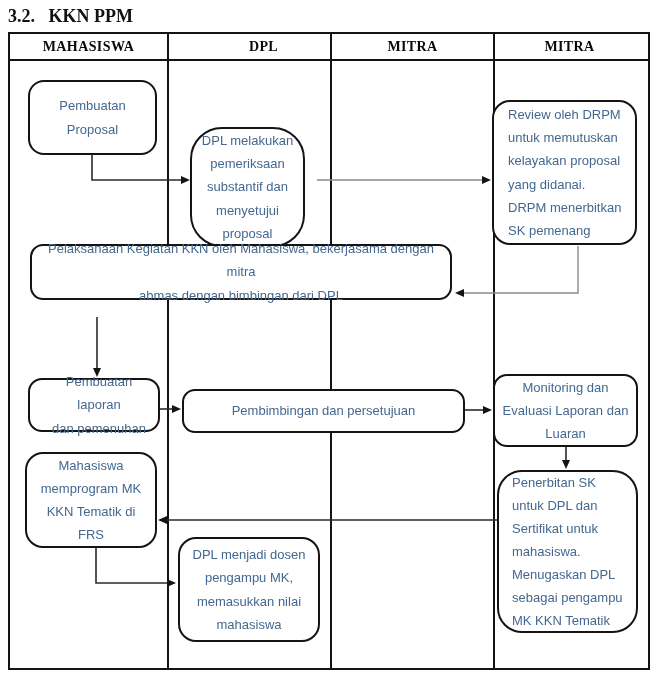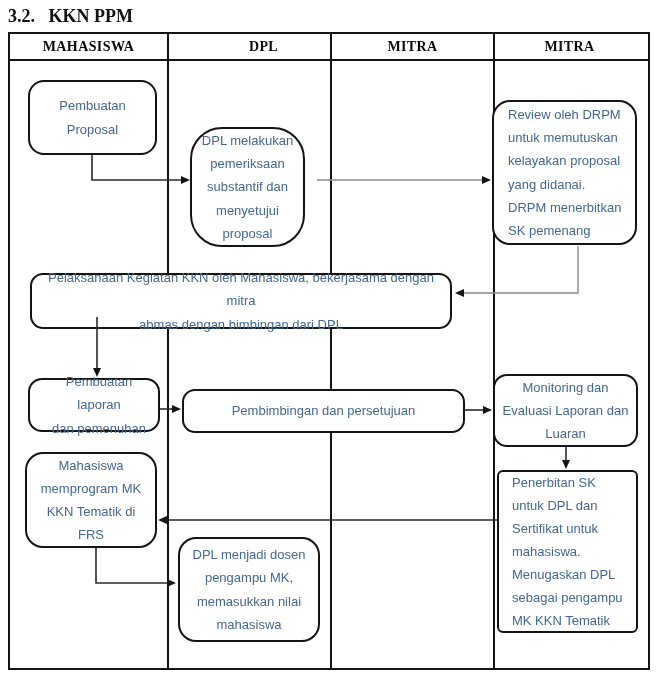--- a/index.html
+++ b/index.html
@@ -68,21 +68,21 @@
 menyetujui
 proposal</div>
 
   <div class="node left" style="left:492px;top:100px;width:145px;height:145px;border-radius:18px;">Review oleh DRPM
 untuk memutuskan
 kelayakan proposal
 yang didanai.
 DRPM menerbitkan
 SK pemenang</div>
 
-  <div class="node wide" style="left:30px;top:273px;width:422px;height:56px;">Pelaksanaan Kegiatan KKN oleh Mahasiswa, bekerjasama dengan mitra
+  <div class="node wide" style="left:30px;top:244px;width:422px;height:56px;">Pelaksanaan Kegiatan KKN oleh Mahasiswa, bekerjasama dengan mitra
 abmas dengan bimbingan dari DPL</div>
 
   <div class="node" style="left:28px;top:378px;width:132px;height:54px;border-radius:14px;padding-left:16px;">Pembuatan laporan
 dan pemenuhan</div>
 
   <div class="node wide" style="left:182px;top:389px;width:283px;height:44px;">Pembimbingan dan persetujuan</div>
 
   <div class="node" style="left:493px;top:374px;width:145px;height:73px;border-radius:14px;">Monitoring dan
 Evaluasi Laporan dan
 Luaran</div>
@@ -90,21 +90,21 @@
   <div class="node" style="left:25px;top:452px;width:132px;height:96px;border-radius:18px;">Mahasiswa
 memprogram MK
 KKN Tematik di
 FRS</div>
 
   <div class="node" style="left:178px;top:537px;width:142px;height:105px;border-radius:18px;">DPL menjadi dosen
 pengampu MK,
 memasukkan nilai
 mahasiswa</div>
 
-  <div class="node left" style="left:497px;top:470px;width:141px;height:163px;border-radius:6px;padding-left:13px;">Penerbitan SK
+  <div class="node left" style="left:497px;top:470px;width:141px;height:163px;border-radius:25px;padding-left:13px;">Penerbitan SK
 untuk DPL dan
 Sertifikat untuk
 mahasiswa.
 Menugaskan DPL
 sebagai pengampu
 MK KKN Tematik</div>
 
   <svg class="arrows" width="658" height="692">
 
     <polyline points="92,155 92,180 185,180" fill="none" stroke="#2a2a2a" stroke-width="1.6"></polyline>

